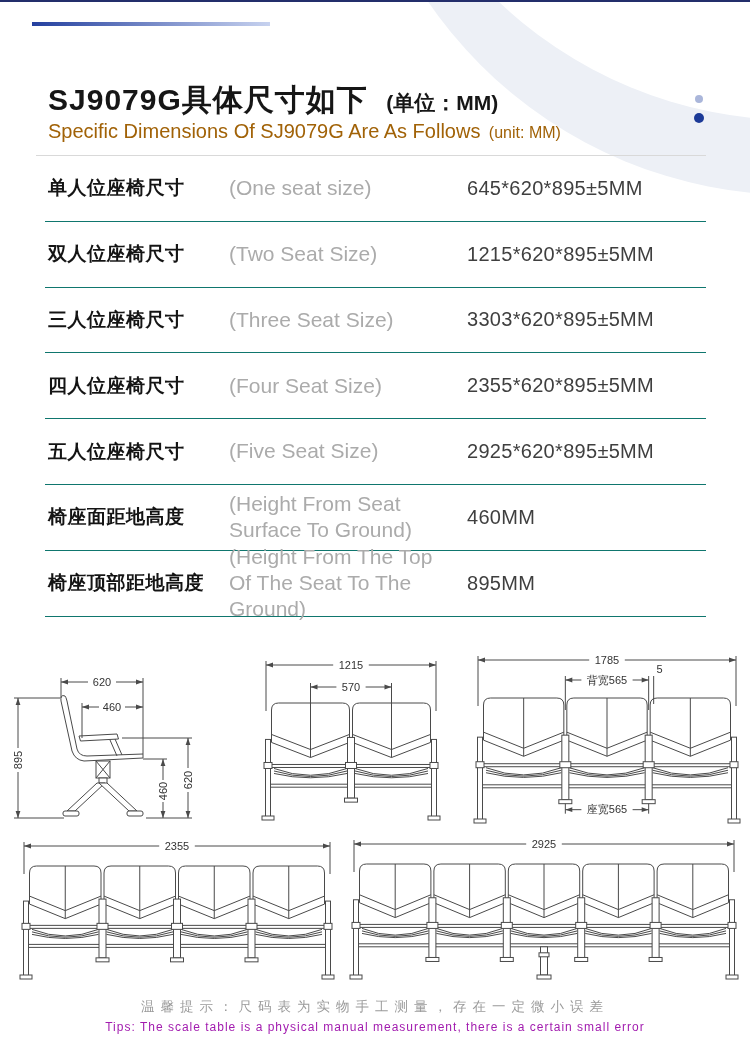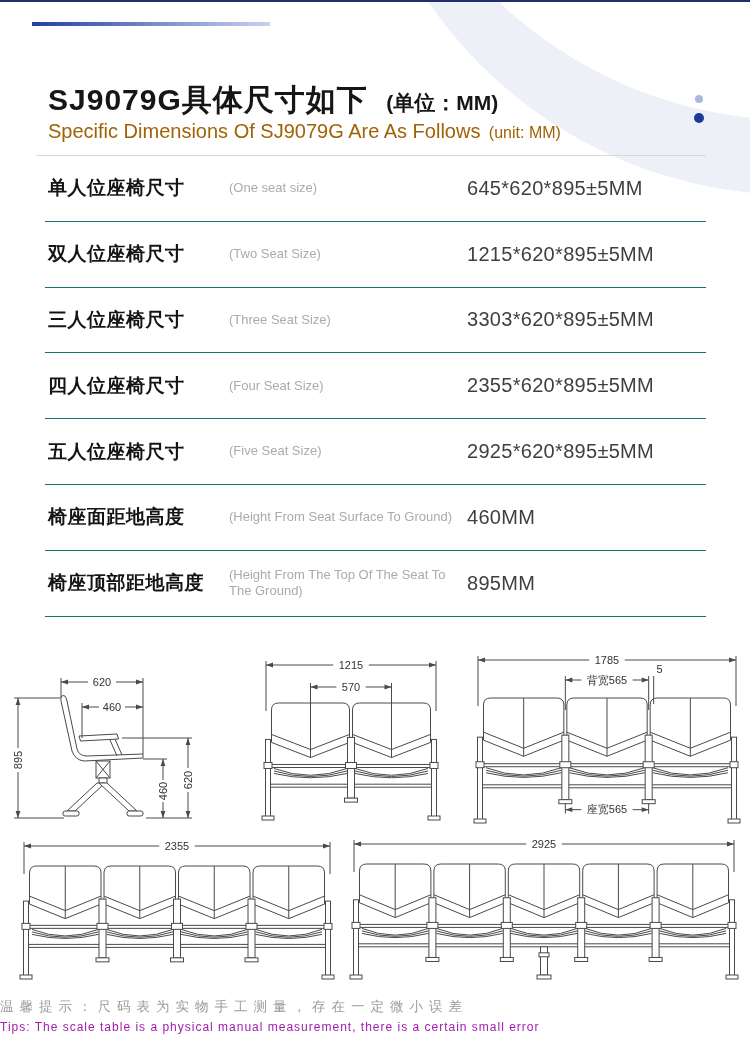--- a/index.html
+++ b/index.html
@@ -21,31 +21,31 @@
   .subtitle .unit{font-size:16px;margin-left:4px;}
   .dot{position:absolute;border-radius:50%;}
   .dot.light{left:695px;top:95px;width:8px;height:8px;background:#aab6da;}
   .dot.dark{left:694px;top:113px;width:10px;height:10px;background:#1c3a97;}
   .header-divider{position:absolute;left:36px;top:155px;width:670px;height:1px;background:#d9d9d9;}
   .spec-table{position:absolute;left:45px;top:156px;width:661px;}
   .spec-row{display:flex;align-items:center;height:65.8px;border-bottom:1px solid #0f766e;
         box-sizing:border-box;}
   .cell-cn{width:184px;padding-left:3px;font-size:19px;font-weight:700;color:#141414;
         letter-spacing:0.5px;box-sizing:border-box;flex-shrink:0;}
-  .cell-en{width:238px;font-size:13px;color:#ababab;line-height:1.25;box-sizing:border-box;
+  .cell-en{width:238px;font-size:21px;color:#ababab;line-height:1.25;box-sizing:border-box;
         padding-right:14px;flex-shrink:0;}
   .cell-val{font-size:20px;color:#3f3f3f;letter-spacing:0.3px;}
   .diagram{position:absolute;}
   .diagram text{font-family:"Liberation Sans","DejaVu Sans",sans-serif;}
   #svg-side{left:2px;top:652px;}
   #svg-two{left:256px;top:655px;}
   #svg-three{left:468px;top:650px;}
   #svg-four{left:14px;top:836px;}
   #svg-five{left:344px;top:834px;}
-  .tips{position:absolute;left:0;width:750px;text-align:left;}
+  .tips{position:absolute;left:0;width:750px;text-align:center;}
   .tip-cn{top:998px;font-size:13.5px;color:#9b9b9b;letter-spacing:6px;}
   .tip-en{top:1020px;font-size:12px;color:#a21caf;letter-spacing:1px;}
 </style>
 </head>
 <body>
 
 <div class="page">
   <div class="decor-circle-gray"></div>
   <div class="decor-circle-white"></div>
   <div class="topline"></div>

